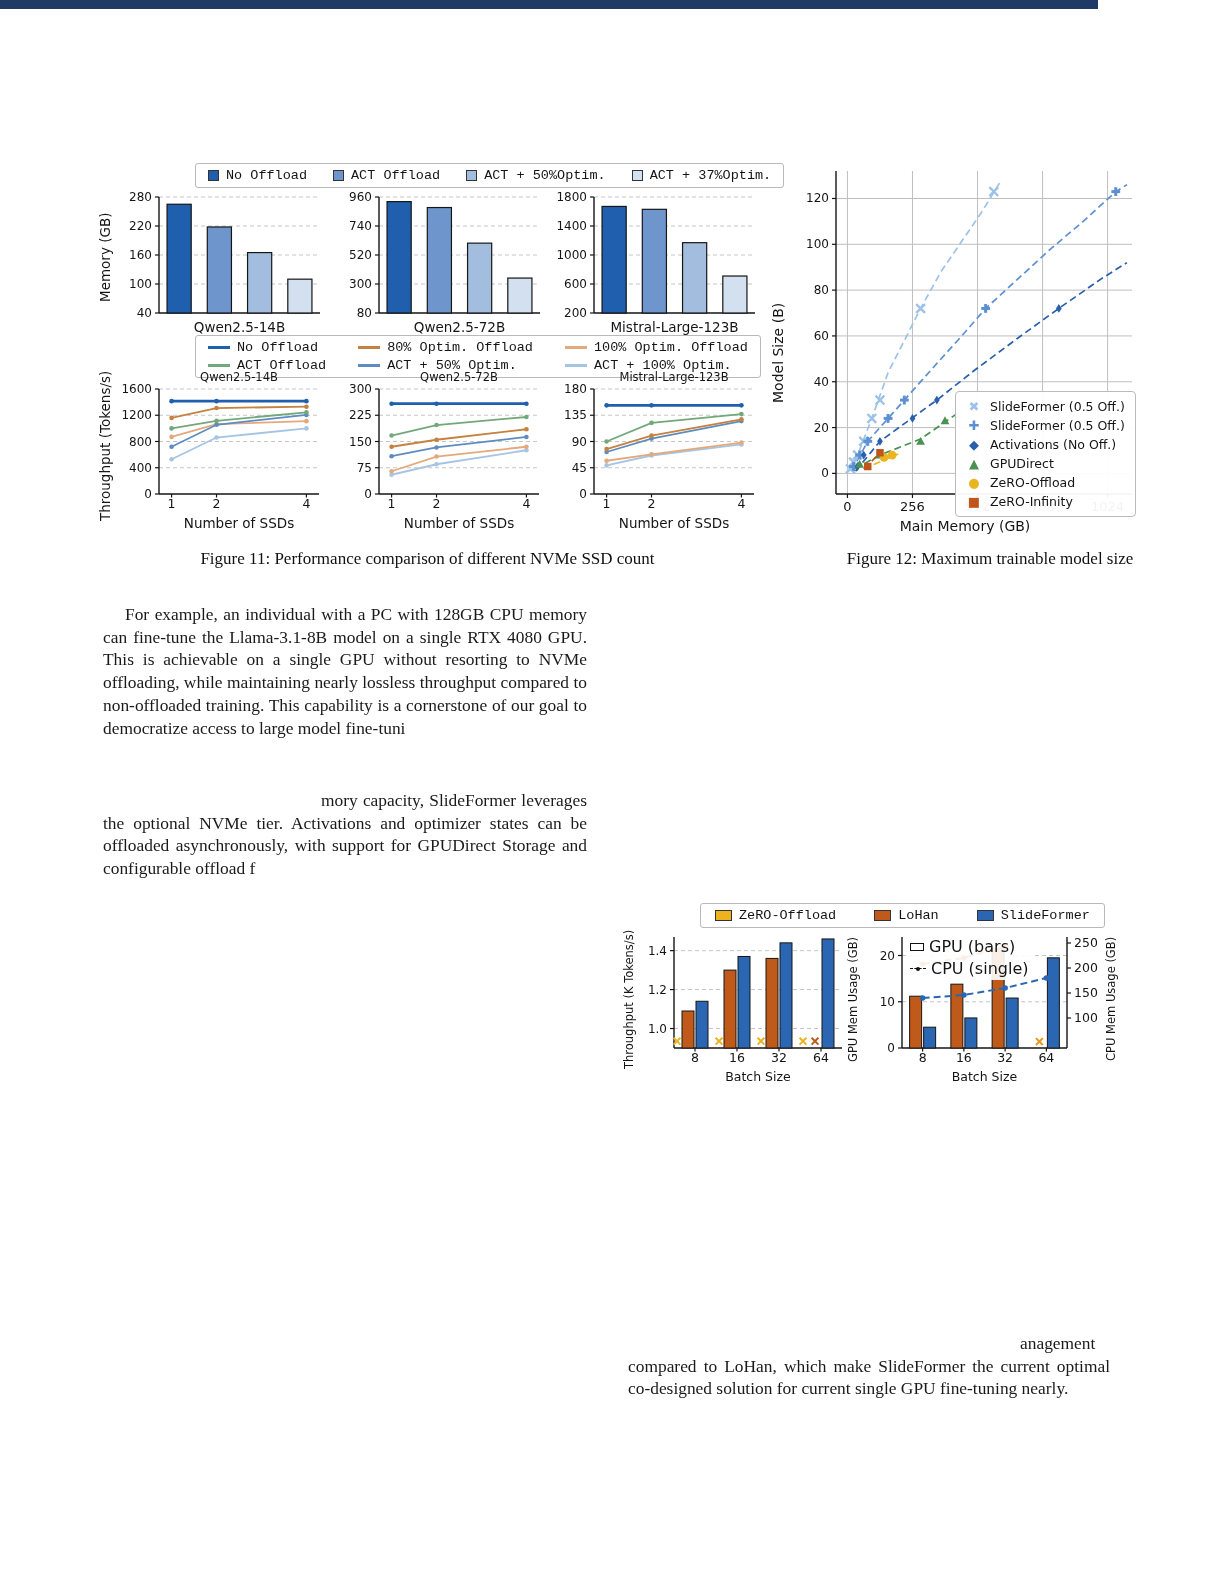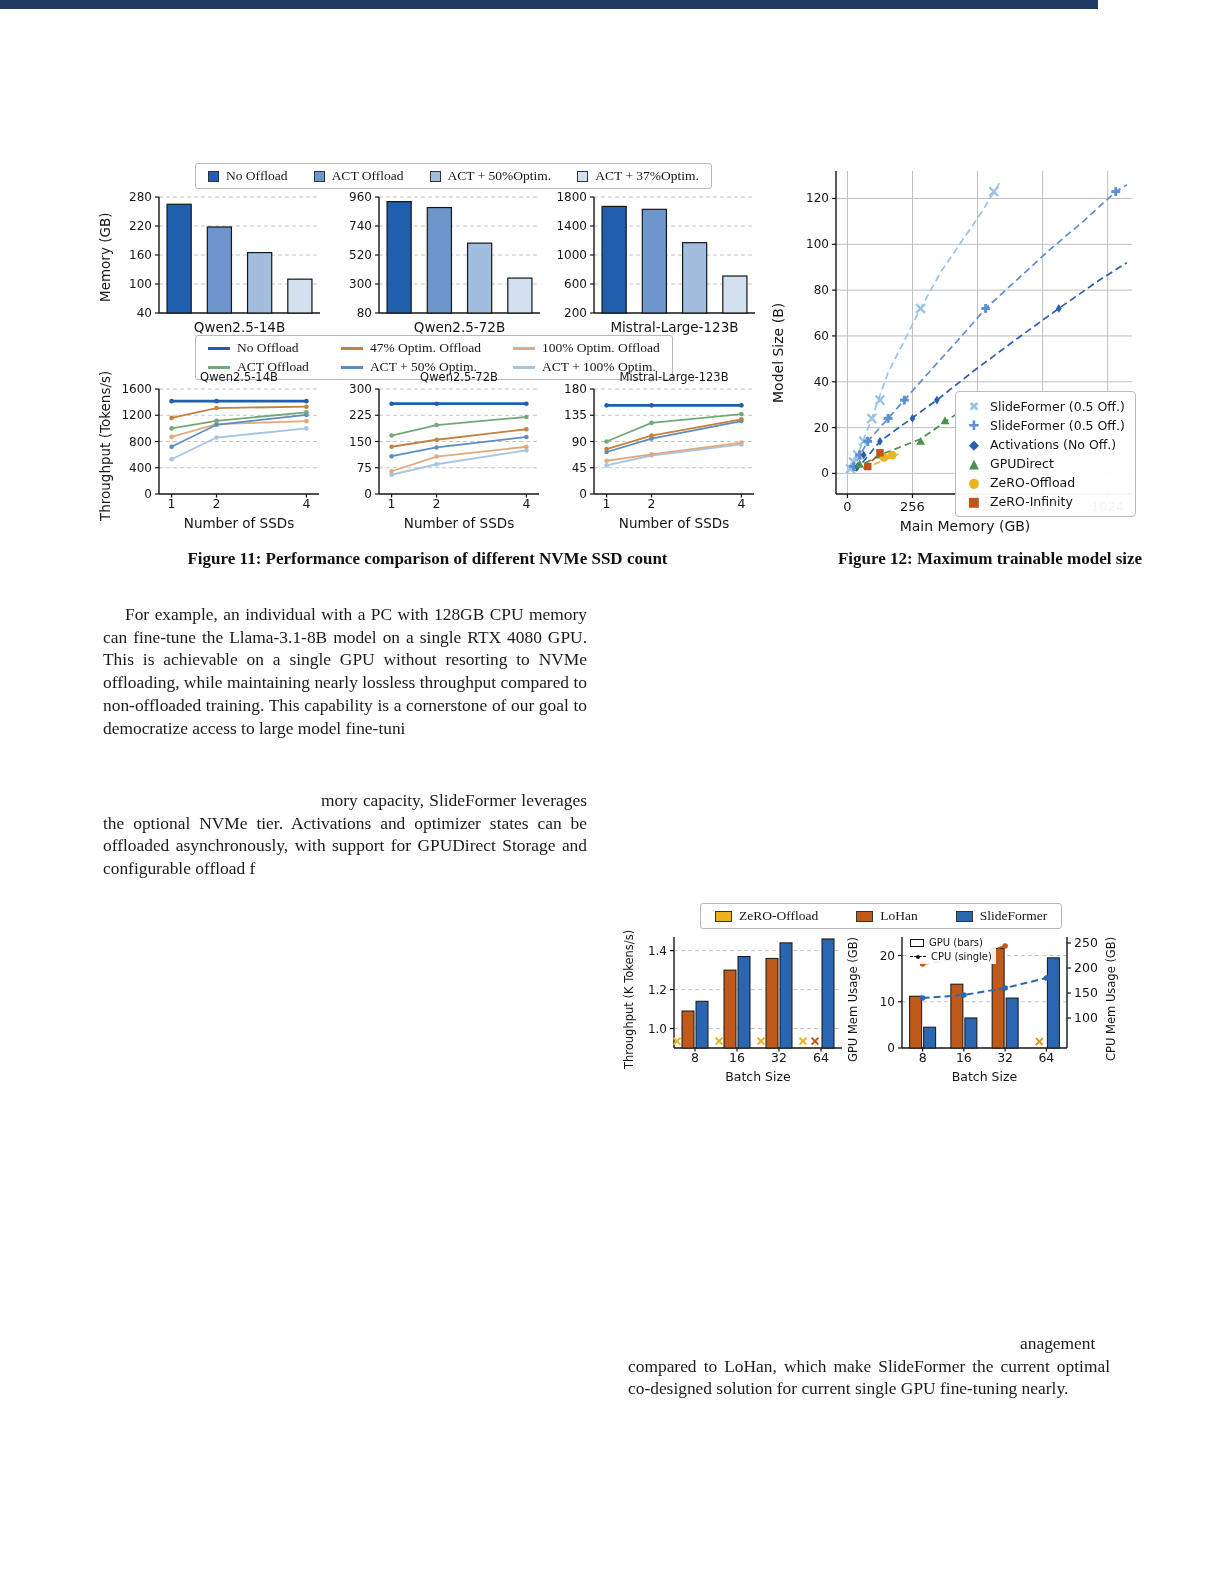--- a/index.html
+++ b/index.html
@@ -1,32 +1,32 @@
 <!DOCTYPE html>
 <html><head>
 <meta charset="utf-8">
 <style>
 *{margin:0;padding:0;box-sizing:border-box}
 html,body{background:#fff}
 body{position:relative;width:1225px;height:1585px;font-family:"Liberation Serif",serif;color:#151515;overflow:hidden}
 .para{position:absolute;font-size:17.4px;line-height:22.7px;text-align:justify;color:#1a1a1a}
-.caption{position:absolute;font-weight:bold;font-size:17px;text-align:center;color:#111}
+.caption{position:absolute;font-weight:normal;font-size:17px;text-align:center;color:#111}
 .vlab{position:absolute;writing-mode:vertical-rl;transform:rotate(180deg);text-align:center;font-family:"DejaVu Sans",sans-serif;font-size:13.5px;color:#151515;white-space:nowrap}
 .xlab{position:absolute;text-align:center;font-family:"DejaVu Sans",sans-serif;color:#151515;font-size:13.5px;white-space:nowrap}
 .ctitle{position:absolute;text-align:center;font-family:"DejaVu Sans",sans-serif;font-size:11.5px;color:#151515;white-space:nowrap}
-.legendbox{position:absolute;display:inline-flex;align-items:flex-start;gap:26px;border:1px solid #b9b9b9;border-radius:3px;background:#fff;padding:4px 12px;font-family:Liberation Serif, serif;font-size:13.5px;white-space:nowrap}
+.legendbox{position:absolute;display:inline-flex;align-items:flex-start;gap:26px;border:1px solid #b9b9b9;border-radius:3px;background:#fff;padding:4px 12px;font-family:Liberation Mono, monospace;font-size:13.5px;white-space:nowrap}
 .legendgrid{display:grid;grid-template-columns:auto auto auto;column-gap:32px;row-gap:3px}
 .li{display:flex;align-items:center;gap:7px}
 .swq{width:11px;height:11px;border:1px solid #333;display:inline-block;flex:none}
 .swl{width:22px;height:3px;display:inline-block;flex:none}
 .swb{width:17px;height:11px;border:1px solid #333;display:inline-block;flex:none}
 .f12legend{position:absolute;background:rgba(255,255,255,.95);border:1px solid #bbb;border-radius:4px;padding:7px 10px;display:flex;flex-direction:column;gap:4px;font-family:"DejaVu Sans",sans-serif;font-size:12.5px;white-space:nowrap}
 .f12legend .li{gap:8px}
 .mg{width:16px;text-align:center;font-size:13px;flex:none}
-.innerlegend{position:absolute;display:flex;flex-direction:column;gap:3px;font-family:"DejaVu Sans",sans-serif;font-size:10px;background:rgba(255,255,255,.9);padding:2px 4px;white-space:nowrap}
+.innerlegend{position:absolute;display:flex;flex-direction:column;gap:3px;font-family:"DejaVu Sans",sans-serif;font-size:16px;background:rgba(255,255,255,.9);padding:2px 4px;white-space:nowrap}
 .innerlegend .li{gap:5px}
 .gpu-rect{width:14px;height:8px;border:1.3px solid #111;background:#fff;display:inline-block;flex:none}
 .cpu-dash{width:16px;height:0;border-top:1.6px dashed #111;display:inline-block;position:relative;flex:none}
 .cpu-dash i{position:absolute;left:6px;top:-2.3px;width:4px;height:4px;border-radius:50%;background:#111}
 .holder{position:absolute}
 section{position:absolute}
 </style>
 </head>
 <body>
 
@@ -123,21 +123,21 @@
   <div class="xlab" style="left:499px;top:156px;width:161px">Mistral-Large-123B</div>
 
   <div class="legendbox" style="left:100px;top:172px">
     <span class="legendgrid">
       <span class="li">
           <i class="swl" style="background: rgb(31, 95, 173);"></i>
           <span>No Offload</span>
         </span>
       <span class="li">
           <i class="swl" style="background: rgb(197, 129, 63);"></i>
-          <span>47% Optim. Offload</span>
+          <span>80% Optim. Offload</span>
         </span>
       <span class="li">
           <i class="swl" style="background: rgb(227, 169, 124);"></i>
           <span>100% Optim. Offload</span>
         </span>
       <span class="li">
           <i class="swl" style="background: rgb(114, 168, 122);"></i>
           <span>ACT Offload</span>
         </span>
       <span class="li">

